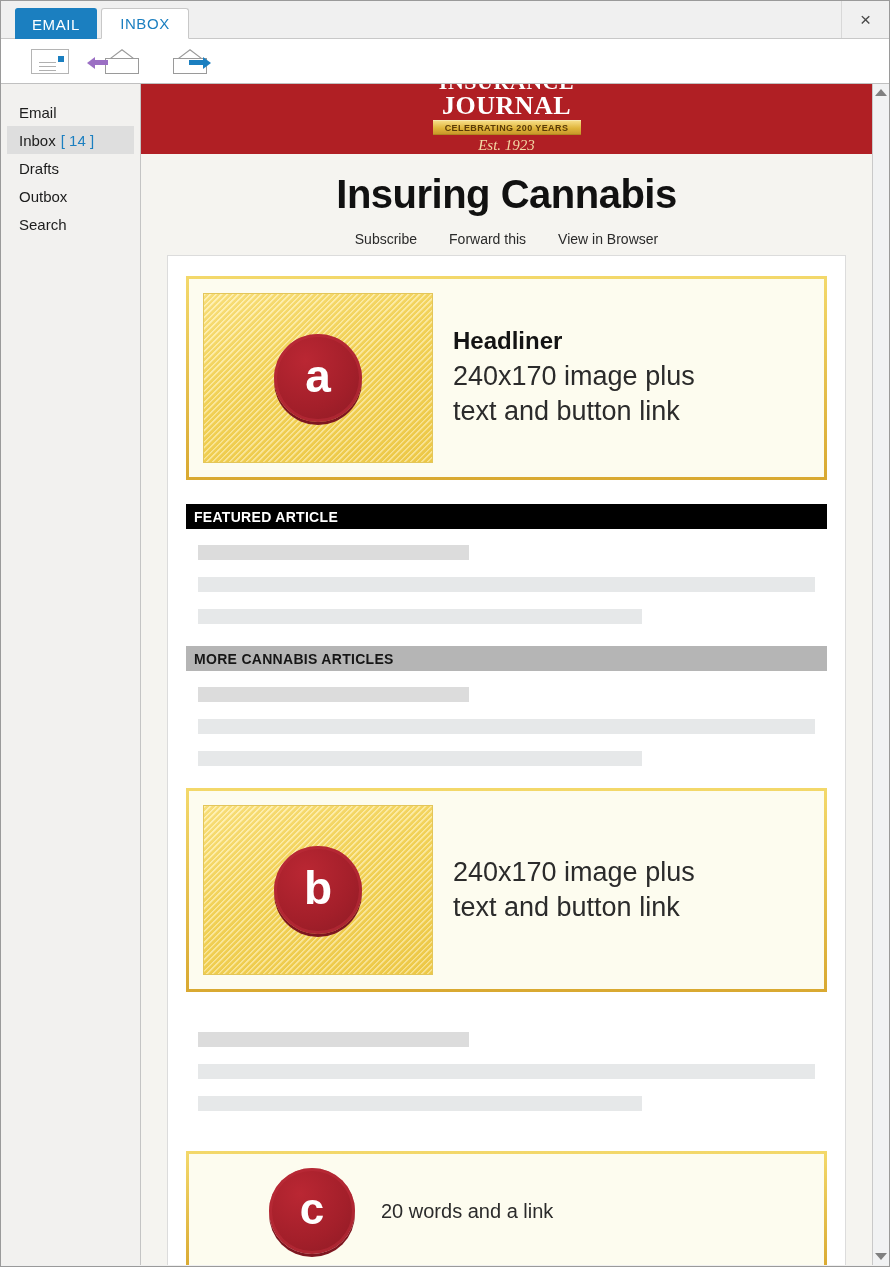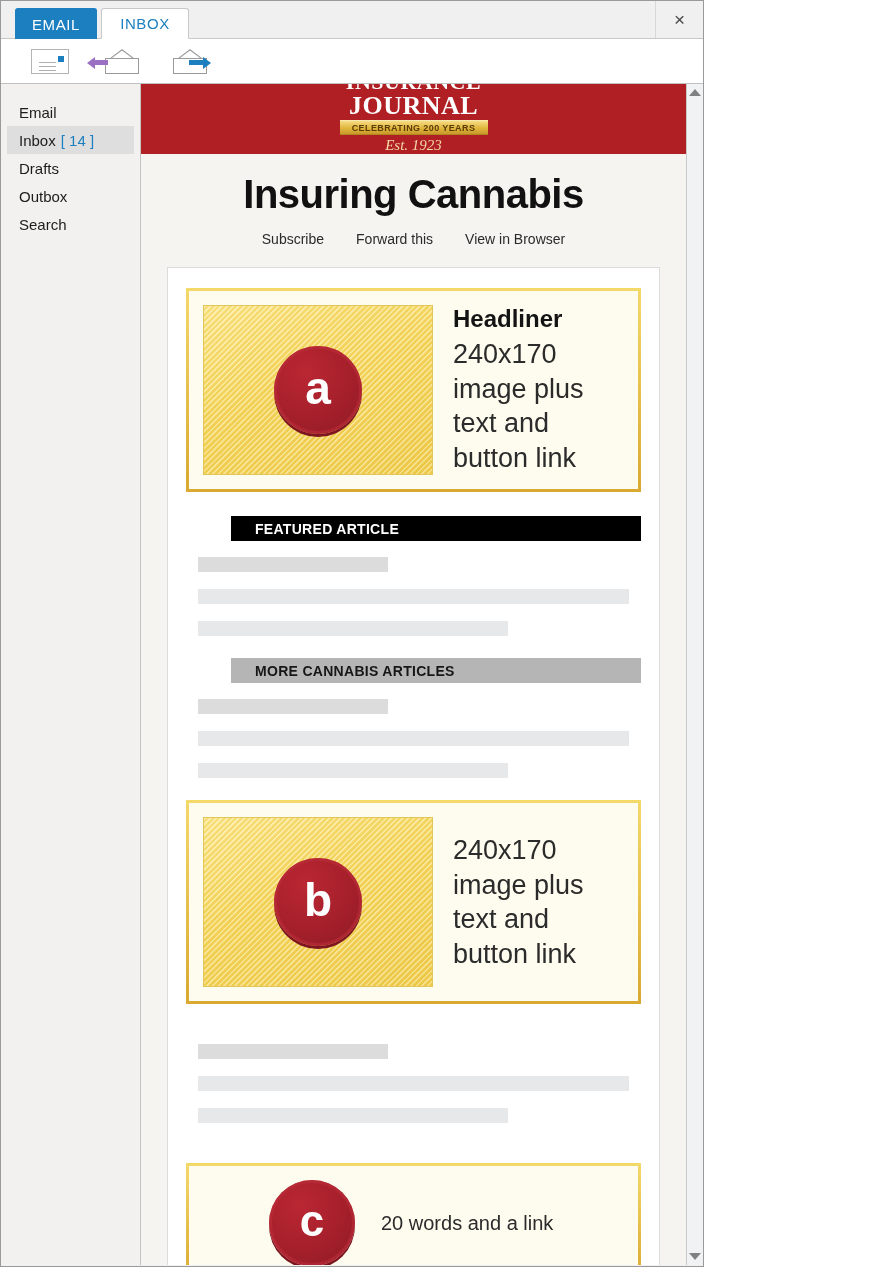--- a/index.html
+++ b/index.html
@@ -4,21 +4,21 @@
 <style>
   * { box-sizing: border-box; margin: 0; padding: 0; }
   body {
     width: 890px; height: 1267px;
     font-family: "Liberation Sans", sans-serif;
     background: #ffffff;
     overflow: hidden;
   }
   .window {
     position: relative;
-    width: 704px; height: 1267px;
+    width: 890px; height: 1267px;
     background: #f0f0f0;
     border: 1px solid #9a9a9a;
   }
 
   
   .tabbar {
     position: relative;
     height: 38px;
     background: #f0f0f0;
     border-bottom: 1px solid #c8c8c8;
@@ -153,21 +153,21 @@
     font-family: "Liberation Serif", serif; font-style: italic;
   }
 
   .title {
     text-align: center; padding-top: 18px;
     font-size: 40px; font-weight: bold; color: #111111;
     letter-spacing: -.5px;
   }
   .sublinks {
     display: flex; justify-content: center; gap: 32px;
-    padding-top: 14px; padding-bottom: 20px;
+    padding-top: 14px; padding-bottom: 8px;
     font-size: 14px; color: #2a2a2a;
   }
 
   .card {
     margin: 0 26px; background: #ffffff;
     border: 1px solid #dcdcdc; border-bottom: none;
     padding: 20px 18px 0 18px;
   }
 
   
@@ -196,22 +196,22 @@
     color: #ffffff; font-size: 46px; font-weight: bold; line-height: 1;
     padding-bottom: 4px;
   }
   .promo-txt { flex: 1; }
   .promo-head { font-size: 24px; font-weight: bold; color: #141414; margin-bottom: 4px; }
   .promo-line { font-size: 27px; color: #2b2b2b; line-height: 1.28; font-weight: 300; }
 
   
   .secbar {
     height: 25px; display: flex; align-items: center;
-    padding-left: 24px;
-    font-size: 14px; font-weight: bold; letter-spacing: .3px; margin-left: 45px;
+    padding-left: 8px;
+    font-size: 14px; font-weight: bold; letter-spacing: .3px;
   }
   .secbar.dark { background: #000000; color: #ffffff; }
   .secbar.gray { background: #b5b5b5; color: #161616; }
 
   .skel { padding: 16px 12px 22px 12px; }
   .skel .bar { height: 15px; margin-bottom: 17px; }
   .skel .bar:last-child { margin-bottom: 0; }
 
   .wide-promo {
     border: 3px solid; border-image: linear-gradient(#f3d86a,#d9a931) 1;

